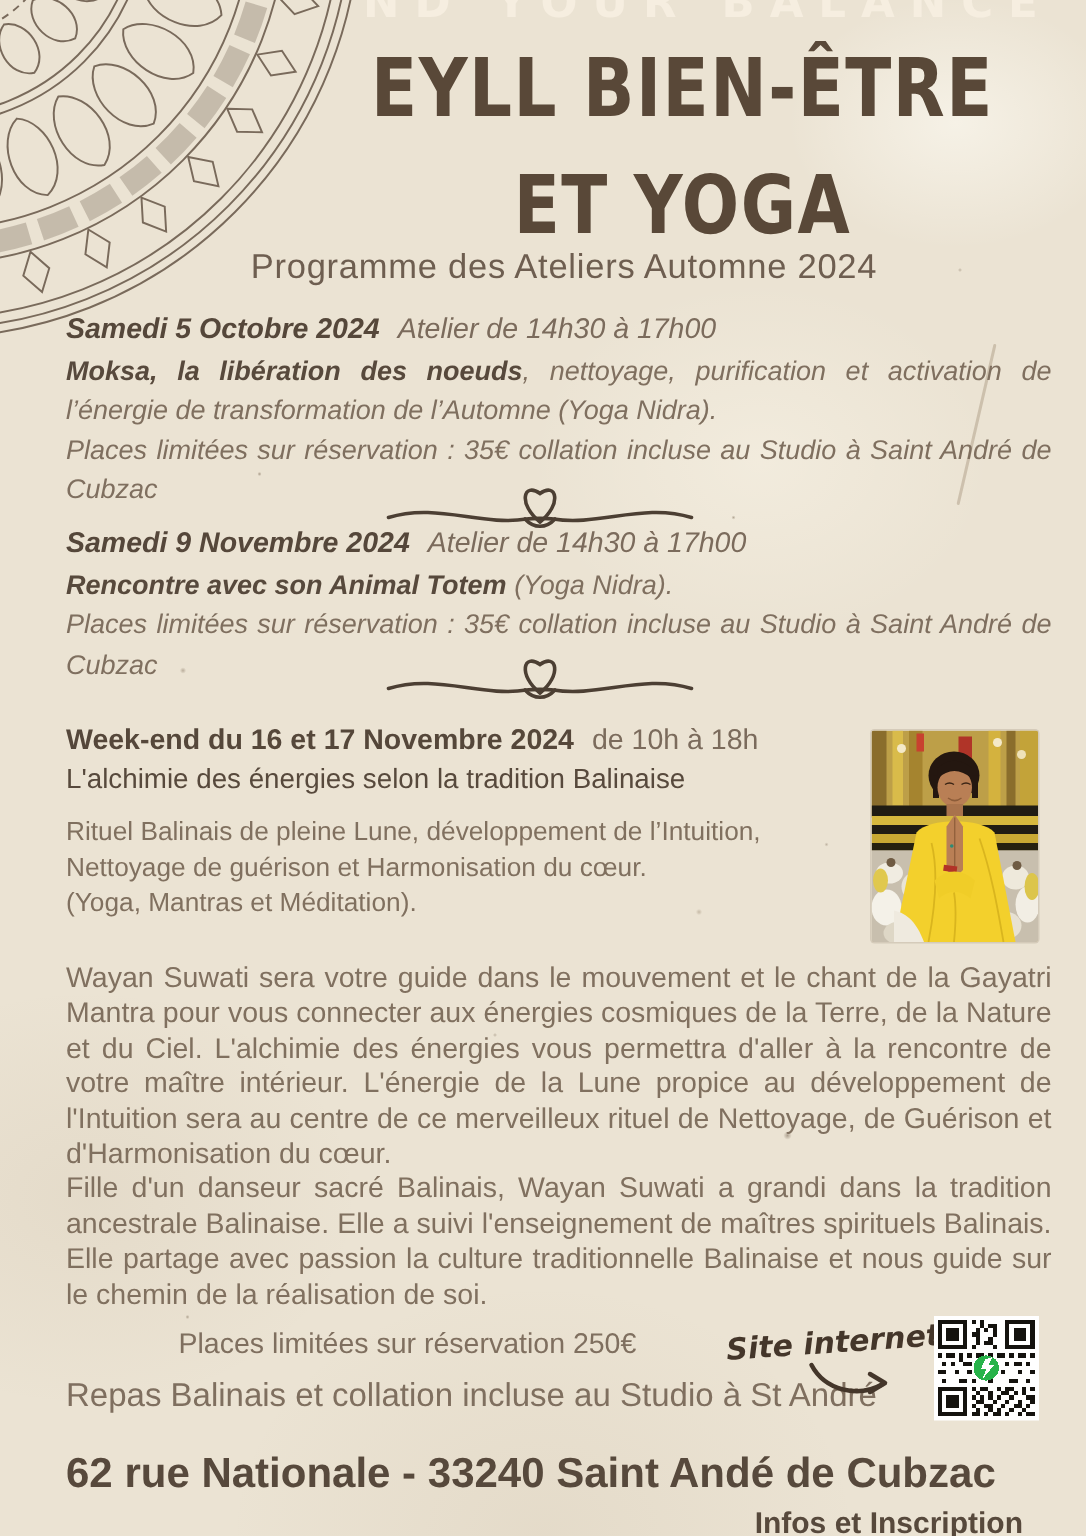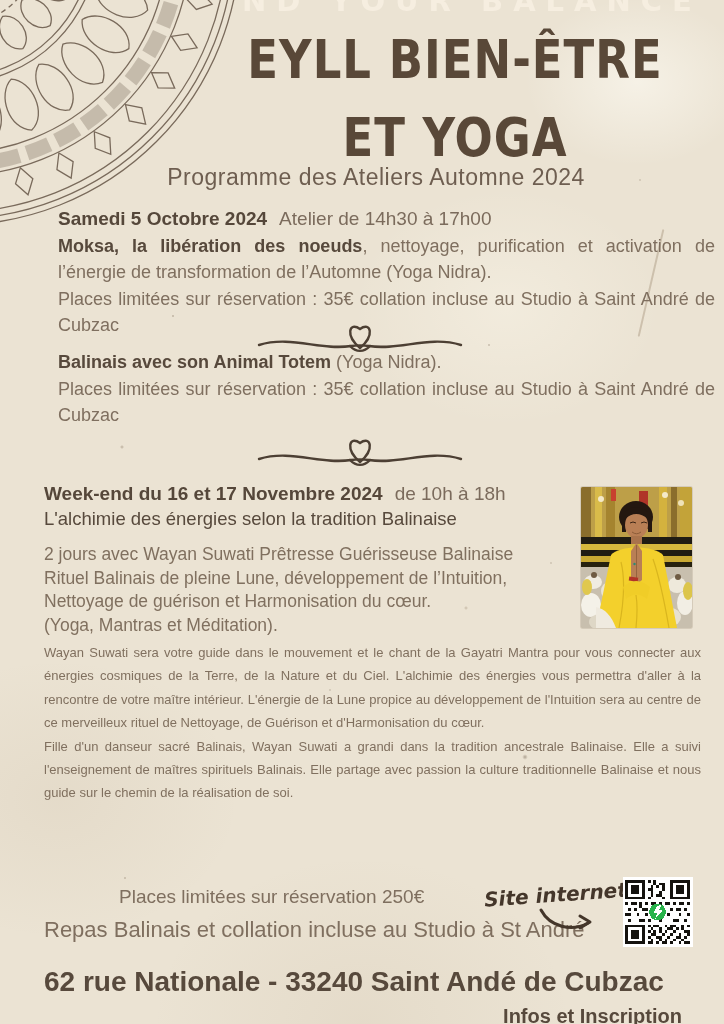--- a/index.html
+++ b/index.html
@@ -25,36 +25,36 @@
   .faded-top{position:absolute;top:-16px;left:242px;font-family:"DejaVu Sans",sans-serif;
     font-weight:800;font-size:29px;letter-spacing:10px;color:#f6eee0;white-space:nowrap;}
   .mandala{position:absolute;left:0;top:0;}
   .fiber{position:absolute;left:650px;top:228px;width:2px;height:110px;
     background:rgba(125,102,72,.28);transform:rotate(13deg);border-radius:2px;}
   .title{position:absolute;top:20px;left:195px;width:520px;text-align:center;color:#594838;
     font-family:"DejaVu Sans",sans-serif;font-weight:800;font-size:45px;line-height:65px;
     letter-spacing:1px;transform:scaleY(1.2);transform-origin:top center;white-space:nowrap;}
   .subtitle{position:absolute;top:164px;left:52px;width:648px;text-align:center;
     font-size:23px;color:#6e5e50;letter-spacing:.5px;}
-  .sec{position:absolute;left:58px;width:657px;font-size:18px;line-height:26.5px;color:#7f6f5f;}
+  .sec{position:absolute;left:44px;width:657px;font-size:18px;line-height:26.5px;color:#7f6f5f;font-style:italic;}
   .sec p{margin:0;}
   .just{text-align:justify;text-align-last:left;}
   .bold-ink{font-weight:bold;color:#57493c;}
   .head-date{font-weight:bold;font-size:19px;color:#55473a;}
   .head-time{font-size:19px;color:#7b6b5c;margin-left:12px;}
   .s1{top:206px;} .s2{top:349px;}
   .divider{position:absolute;left:253px;width:214px;height:42px;}
   .d1{top:315px;} .d2{top:429px;}
   .retreat-head{position:absolute;left:44px;top:483px;}
   .retreat-title{position:absolute;left:44px;top:508px;font-weight:normal;font-size:18.5px;color:#57493c;}
   .retreat-intro{position:absolute;left:44px;top:543px;width:535px;font-size:17.5px;
     line-height:23.5px;color:#80705f;}
   .photo{position:absolute;left:581px;top:487px;width:111px;height:141px;border-radius:2px;
     overflow:hidden;box-shadow:0 0 0 1px rgba(90,70,50,.15);}
-  .bodytext{position:absolute;left:44px;top:641px;width:657px;font-size:13px;line-height:23.4px;
+  .bodytext{position:absolute;left:44px;top:641px;width:657px;font-size:19px;line-height:23.4px;
     color:#80705f;text-align:justify;text-align-last:left;}
   .bodytext p{margin:0;}
   .booking-places{position:absolute;left:119px;top:886px;font-size:19px;color:#7f6f5f;}
   .booking-meals{position:absolute;left:44px;top:917px;font-size:22px;color:#7f6f5f;}
   .site-note{position:absolute;left:484px;top:881px;font-family:"DejaVu Sans",sans-serif;
     font-style:italic;font-weight:700;font-size:20px;color:#44362a;transform:rotate(-4deg);white-space:nowrap;}
   .arrow{position:absolute;left:538px;top:906px;}
   .qr{position:absolute;left:621px;top:877px;width:73px;height:70px;}
   .footer-address{position:absolute;left:44px;top:966px;font-weight:bold;font-size:28px;color:#57493c;}
   .footer-right{position:absolute;right:42px;top:1002px;text-align:right;font-weight:bold;
@@ -123,37 +123,37 @@
     <p class="just">Places limitées sur réservation : 35€  collation incluse au Studio à Saint André de Cubzac</p>
   </div>
 
   <svg class="divider d1" viewBox="0 0 214 42" fill="none" stroke="#4c3f33" stroke-width="2.4" stroke-linecap="round">
     <path d="M6,30 C38,20 68,36 98,31 C102,30.4 112,30.4 116,31 C146,36 176,20 208,30"></path>
     <path d="M97,31 C103,37.5 111,37.5 117,31"></path>
     <path d="M107,33 C92,21 96,6 107,14 C118,6 122,21 107,33 Z"></path>
   </svg>
 
   <div class="sec s2">
-    <p class="just"><span class="bold-ink">Balinais avec son Animal Totem</span><span> (Yoga Nidra).</span></p>
+    <p><span class="head-date">Samedi 9 Novembre 2024</span><span class="head-time">Atelier de 14h30 à 17h00</span></p>
+    <p class="just"><span class="bold-ink">Rencontre avec son Animal Totem</span><span> (Yoga Nidra).</span></p>
     <p class="just">Places limitées sur réservation : 35€ collation incluse au Studio à Saint André de Cubzac</p>
   </div>
 
   <svg class="divider d2" viewBox="0 0 214 42" fill="none" stroke="#4c3f33" stroke-width="2.4" stroke-linecap="round">
     <path d="M6,30 C38,20 68,36 98,31 C102,30.4 112,30.4 116,31 C146,36 176,20 208,30"></path>
     <path d="M97,31 C103,37.5 111,37.5 117,31"></path>
     <path d="M107,33 C92,21 96,6 107,14 C118,6 122,21 107,33 Z"></path>
   </svg>
 
   <div class="retreat-head">
     <span class="head-date">Week-end du 16 et 17 Novembre 2024</span><span class="head-time">de 10h à 18h</span>
   </div>
   <div class="retreat-title">L'alchimie des énergies selon la tradition Balinaise</div>
 
   <div class="retreat-intro">
-    <div>2 jours avec Wayan Suwati Prêtresse Guérisseuse Balinaise</div>
     <div>Rituel Balinais de pleine Lune, développement de l’Intuition,</div>
     <div>Nettoyage de guérison et Harmonisation du cœur.</div>
     <div>(Yoga, Mantras et Méditation).</div>
   </div>
 
   <div class="photo">
     <svg width="111" height="141" viewBox="0 0 111 141">
       <rect width="111" height="141" fill="#c4b694"></rect>
       <rect width="111" height="58" fill="#bd9f48"></rect>
       <rect x="0" width="10" height="58" fill="#8a6d2c"></rect>

